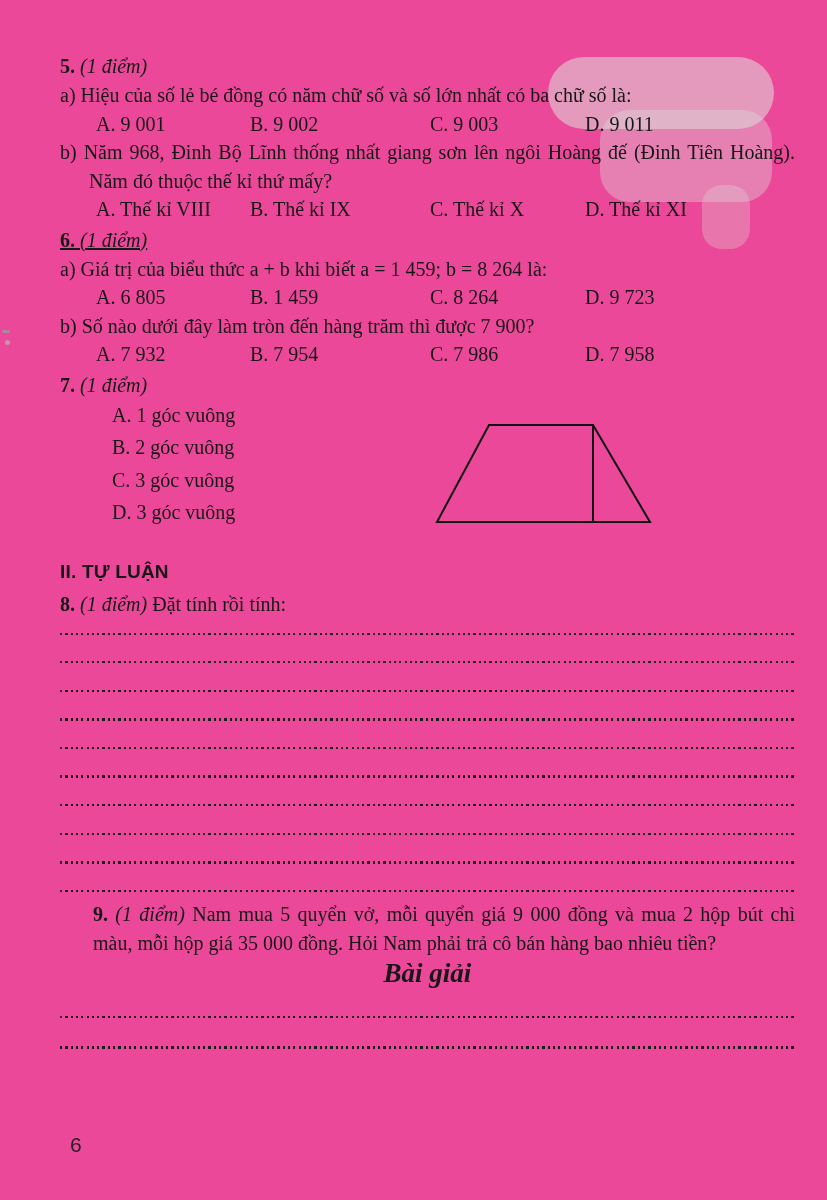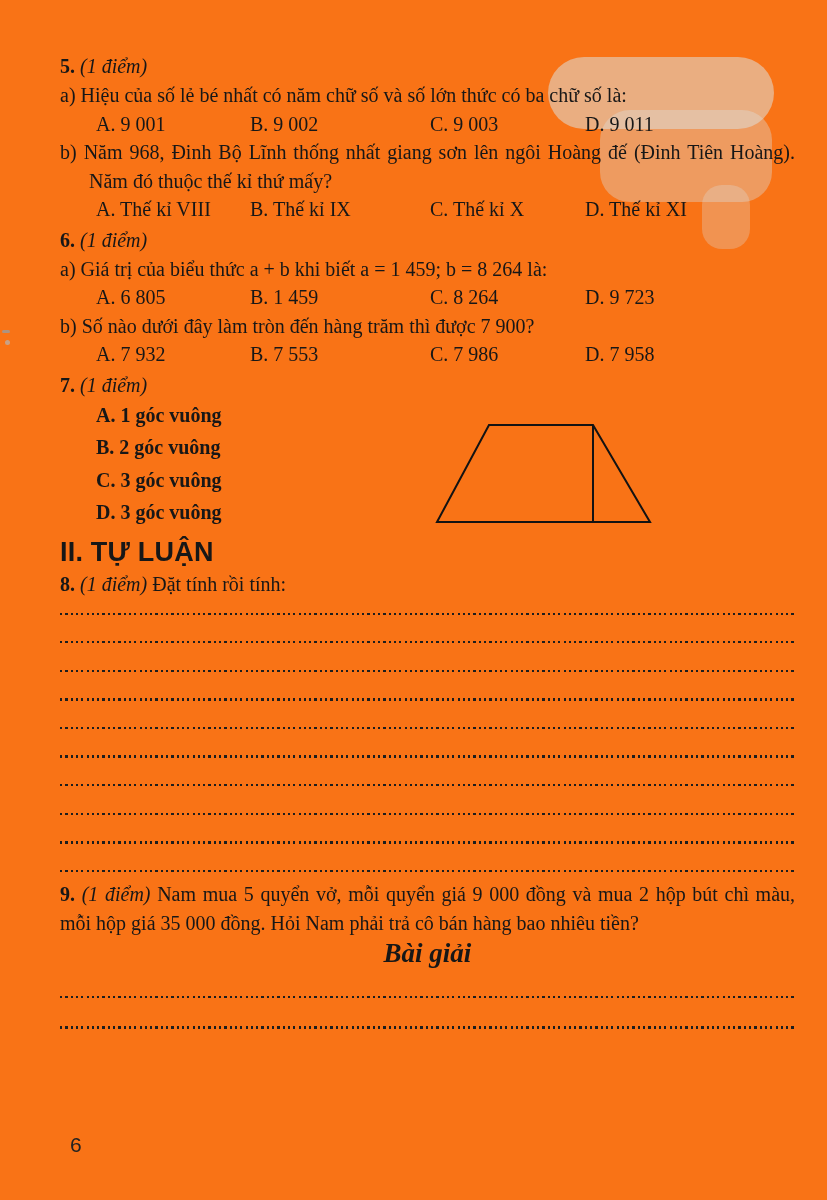--- a/index.html
+++ b/index.html
@@ -1,19 +1,19 @@
 <!DOCTYPE html>
 <html><head>
 <meta charset="utf-8">
 <style>
   html,body{margin:0;padding:0;background:#9a9a9a;}
   .page{
     position:relative;
     width:827px;height:1200px;
-    background:#f97316;
+    background:#ec4899;
     overflow:hidden;
     font-family:"Liberation Serif", serif;
     color:#171717;
   }
   .content{
     position:absolute;
     left:60px;top:52px;
     width:735px;
     font-size:20px;
     line-height:28.5px;
@@ -24,46 +24,46 @@
   .qhead{line-height:29px;}
   .part{text-align:justify;padding-left:29px;text-indent:-29px;line-height:28.5px;}
   .opt-row{position:relative;height:28.5px;}
   .opt{position:absolute;top:0;white-space:nowrap;}
   .optA{left:36px;}
   .optB{left:190px;}
   .optC{left:370px;}
   .optD{left:525px;}
   sup{font-size:13px;line-height:0;}
   .q7b-block{position:relative;height:134px;margin-top:1px;}
-  .vopt{position:absolute;left:36px;white-space:nowrap;font-weight:bold;}
+  .vopt{position:absolute;left:52px;white-space:nowrap;}
   .vopt0{top:0;}
   .vopt1{top:32px;}
   .vopt2{top:65px;}
   .vopt3{top:97px;}
   .figure{position:absolute;left:375px;top:20px;}
   .sec-head{
     font-family:"Liberation Sans", sans-serif;
-    font-weight:bold;font-size:27px;line-height:34px;
-    margin-top:0;letter-spacing:.2px;
+    font-weight:bold;font-size:19px;line-height:34px;
+    margin-top:20px;letter-spacing:.2px;
   }
   .q8head{line-height:31px;}
   .q8row{position:relative;height:31px;line-height:31px;}
   .q8i{position:absolute;top:0;white-space:nowrap;}
   .q8i0{left:0;}
   .q8i1{left:240px;}
   .q8i2{left:455px;}
   .q8i3{left:608px;}
   .dotline{
     height:2.4px;
     background:repeating-linear-gradient(to right,#1d1d1d 0 2.2px,transparent 2.2px 5.3px);
     margin-top:26.2px;
   }
   .dotline.first{margin-top:13px;}
   .dotline.wide{margin-top:28px;}
-  .q9para{margin-top:8px;text-align:justify;line-height:28.5px;}
+  .q9para{margin-top:8px;text-align:justify;line-height:28.5px;margin-left:33px;}
   .solution{
     text-align:center;font-weight:bold;font-style:italic;
     line-height:30px;margin-top:1px;font-size:27px;
   }
   .pagenum{
     position:absolute;left:70px;top:1133px;
     font-family:"Liberation Sans", sans-serif;
     font-size:21px;color:#222;
   }
   .smudge{position:absolute;background:#dededb;pointer-events:none;}
@@ -80,47 +80,47 @@
 <div class="page">
   <div class="smudge s1"></div>
   <div class="smudge s2"></div>
   <div class="smudge s3"></div>
   <div class="speck"></div>
   <div class="speck2"></div>
 
   <div class="content">
 
     <p class="qhead"><span class="bold">5.</span> <span class="ital">(1 điểm)</span></p>
-    <p class="part"><span>a)</span> <span>Hiệu của số lẻ bé nhất có năm chữ số và số lớn thức có ba chữ số là:</span></p>
+    <p class="part"><span>a)</span> <span>Hiệu của số lẻ bé đồng có năm chữ số và số lớn nhất có ba chữ số là:</span></p>
     <div class="opt-row">
       <span class="opt optA">A. 9 001</span>
       <span class="opt optB">B. 9 002</span>
       <span class="opt optC">C. 9 003</span>
       <span class="opt optD">D. 9 011</span>
     </div>
     <p class="part"><span>b)</span> <span>Năm 968, Đinh Bộ Lĩnh thống nhất giang sơn lên ngôi Hoàng đế (Đinh Tiên Hoàng). Năm đó thuộc thế kỉ thứ mấy?</span></p>
     <div class="opt-row">
       <span class="opt optA">A. Thế kỉ VIII</span>
       <span class="opt optB">B. Thế kỉ IX</span>
       <span class="opt optC">C. Thế kỉ X</span>
       <span class="opt optD">D. Thế kỉ XI</span>
     </div>
 
-    <p class="qhead" style="margin-top:2px;"><span class="bold">6.</span> <span class="ital">(1 điểm)</span></p>
+    <p class="qhead" style="margin-top:2px;text-decoration:underline;"><span class="bold">6.</span> <span class="ital">(1 điểm)</span></p>
     <p class="part"><span>a)</span> <span>Giá trị của biểu thức a + b khi biết a = 1 459; b = 8 264 là:</span></p>
     <div class="opt-row">
       <span class="opt optA">A. 6 805</span>
       <span class="opt optB">B. 1 459</span>
       <span class="opt optC">C. 8 264</span>
       <span class="opt optD">D. 9 723</span>
     </div>
     <p class="part"><span>b)</span> <span>Số nào dưới đây làm tròn đến hàng trăm thì được 7 900?</span></p>
     <div class="opt-row">
       <span class="opt optA">A. 7 932</span>
-      <span class="opt optB">B. 7 553</span>
+      <span class="opt optB">B. 7 954</span>
       <span class="opt optC">C. 7 986</span>
       <span class="opt optD">D. 7 958</span>
     </div>
 
     <p class="qhead" style="margin-top:2px;"><span class="bold">7.</span> <span class="ital">(1 điểm)</span></p>
     <div class="q7b-block">
       <span class="vopt vopt0">A. 1 góc vuông</span>
       <span class="vopt vopt1">B. 2 góc vuông</span>
       <span class="vopt vopt2">C. 3 góc vuông</span>
       <span class="vopt vopt3">D. 3 góc vuông</span>

